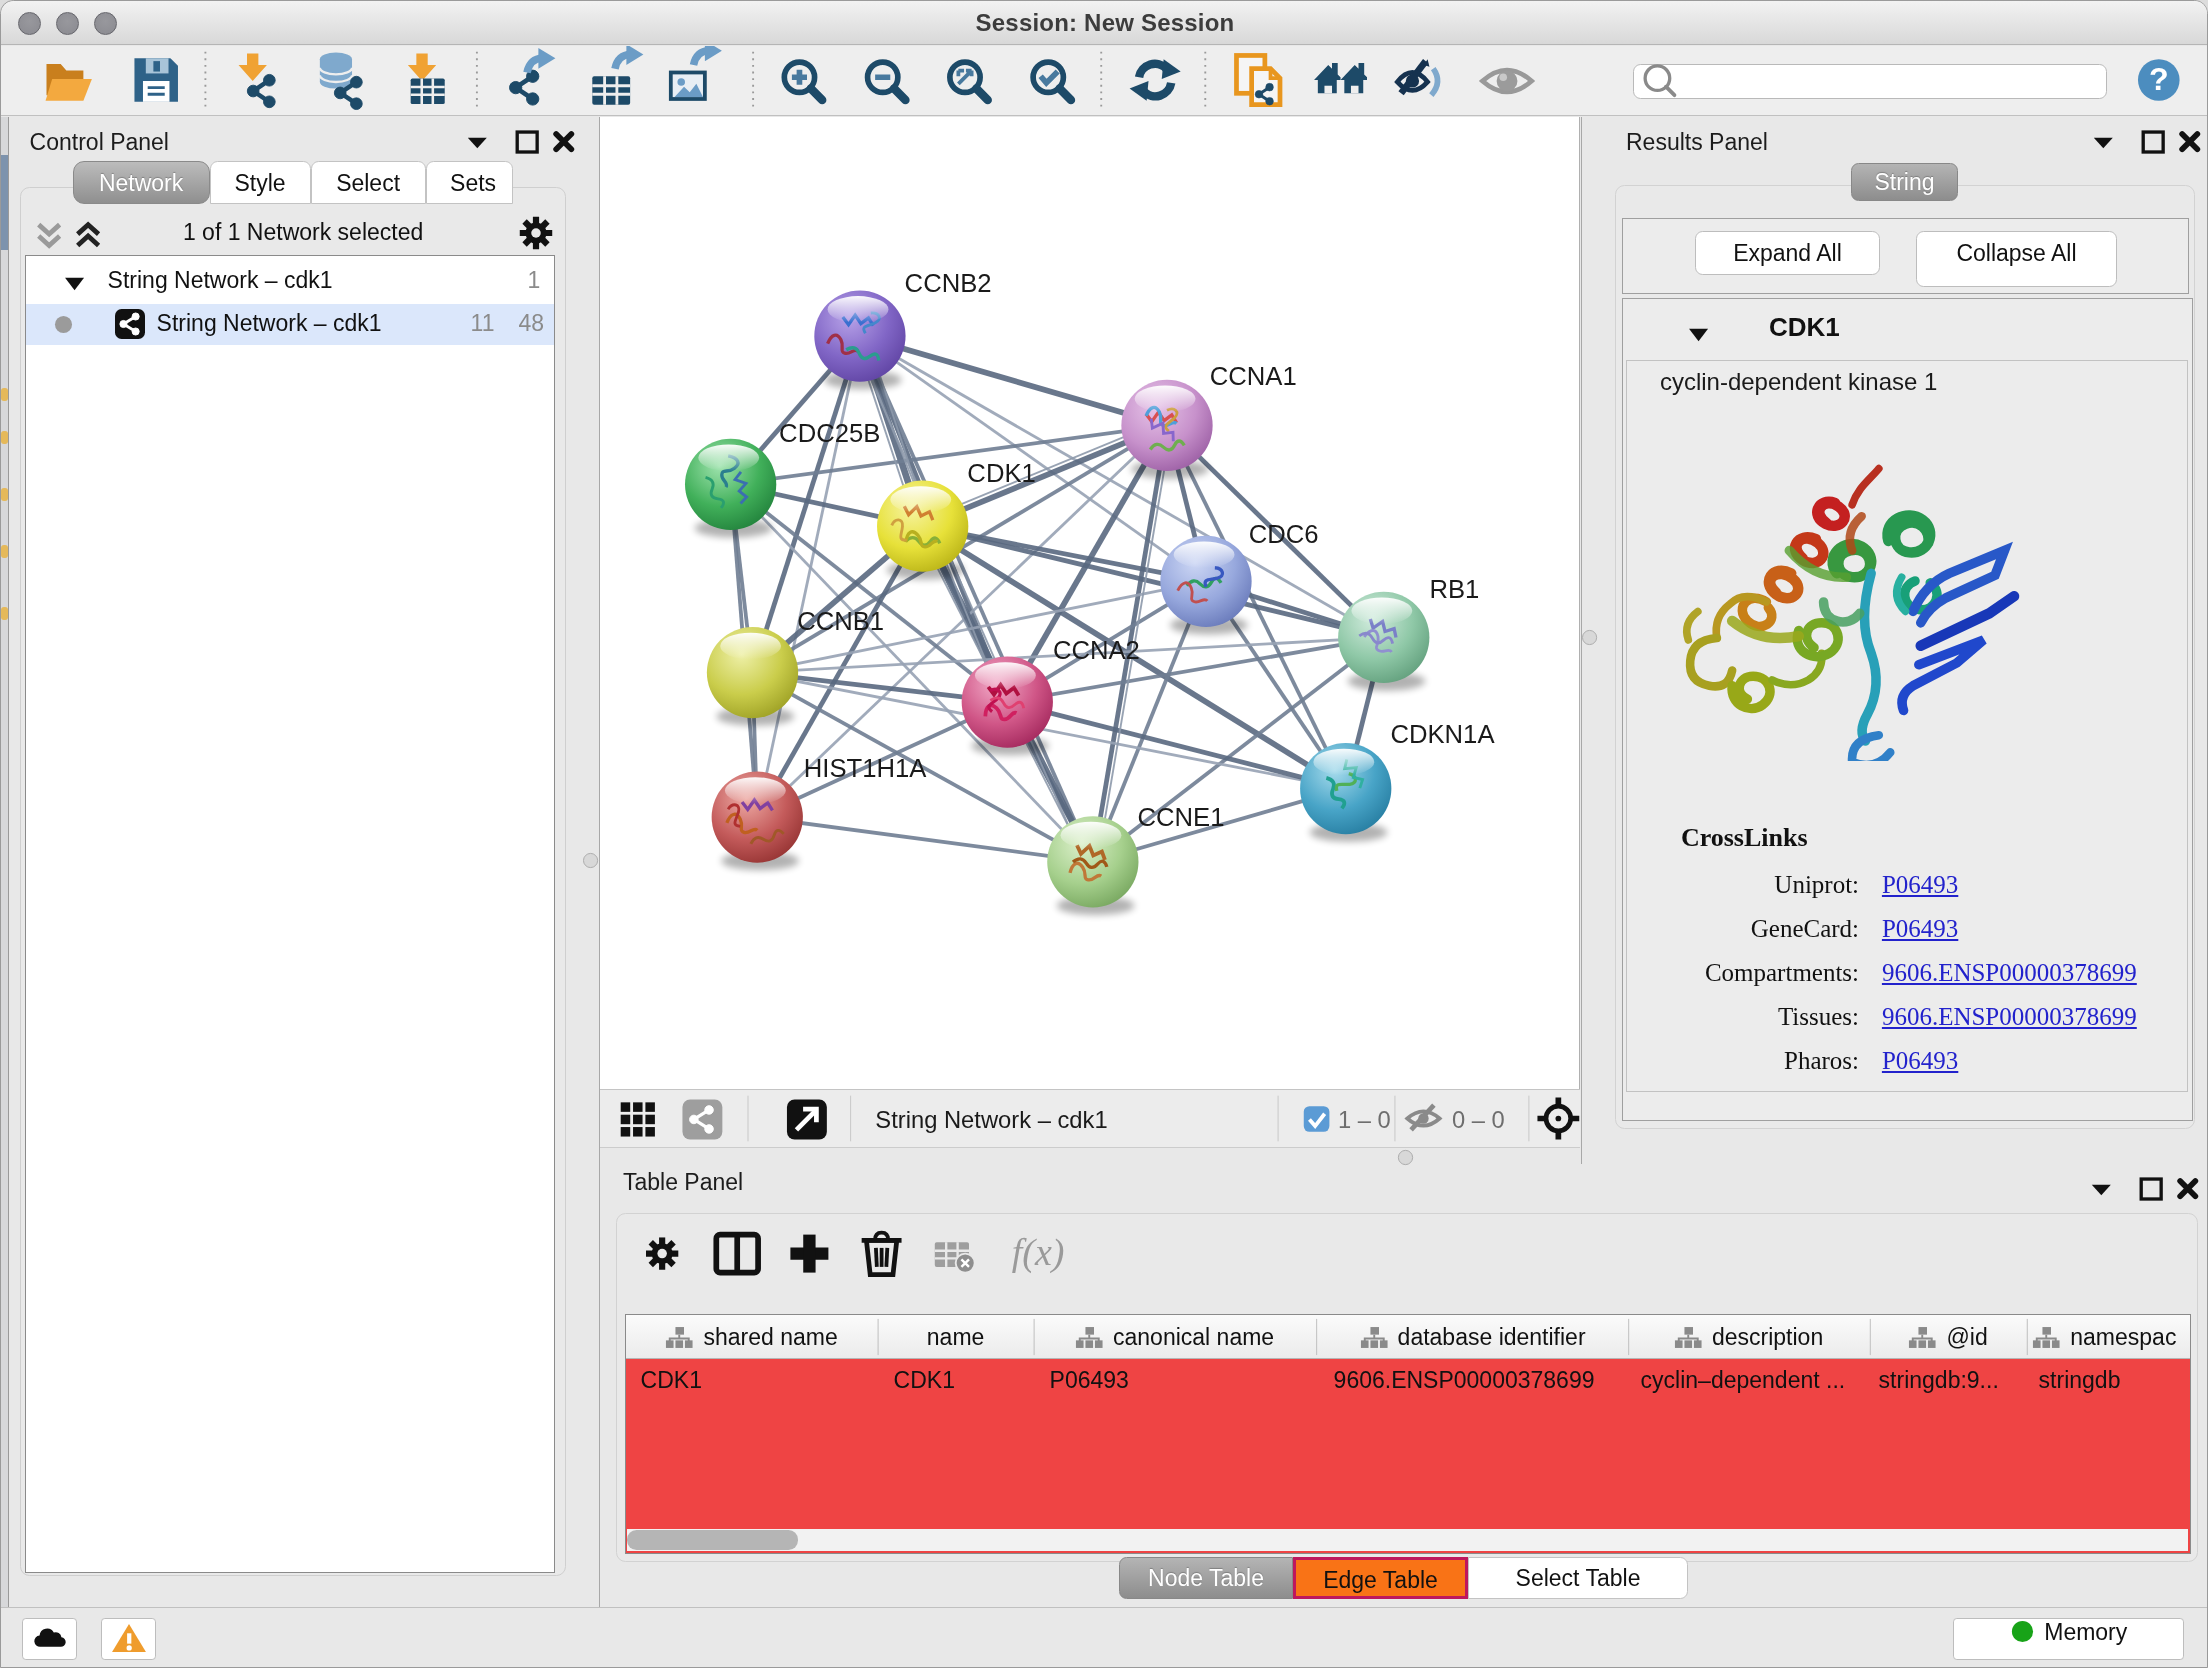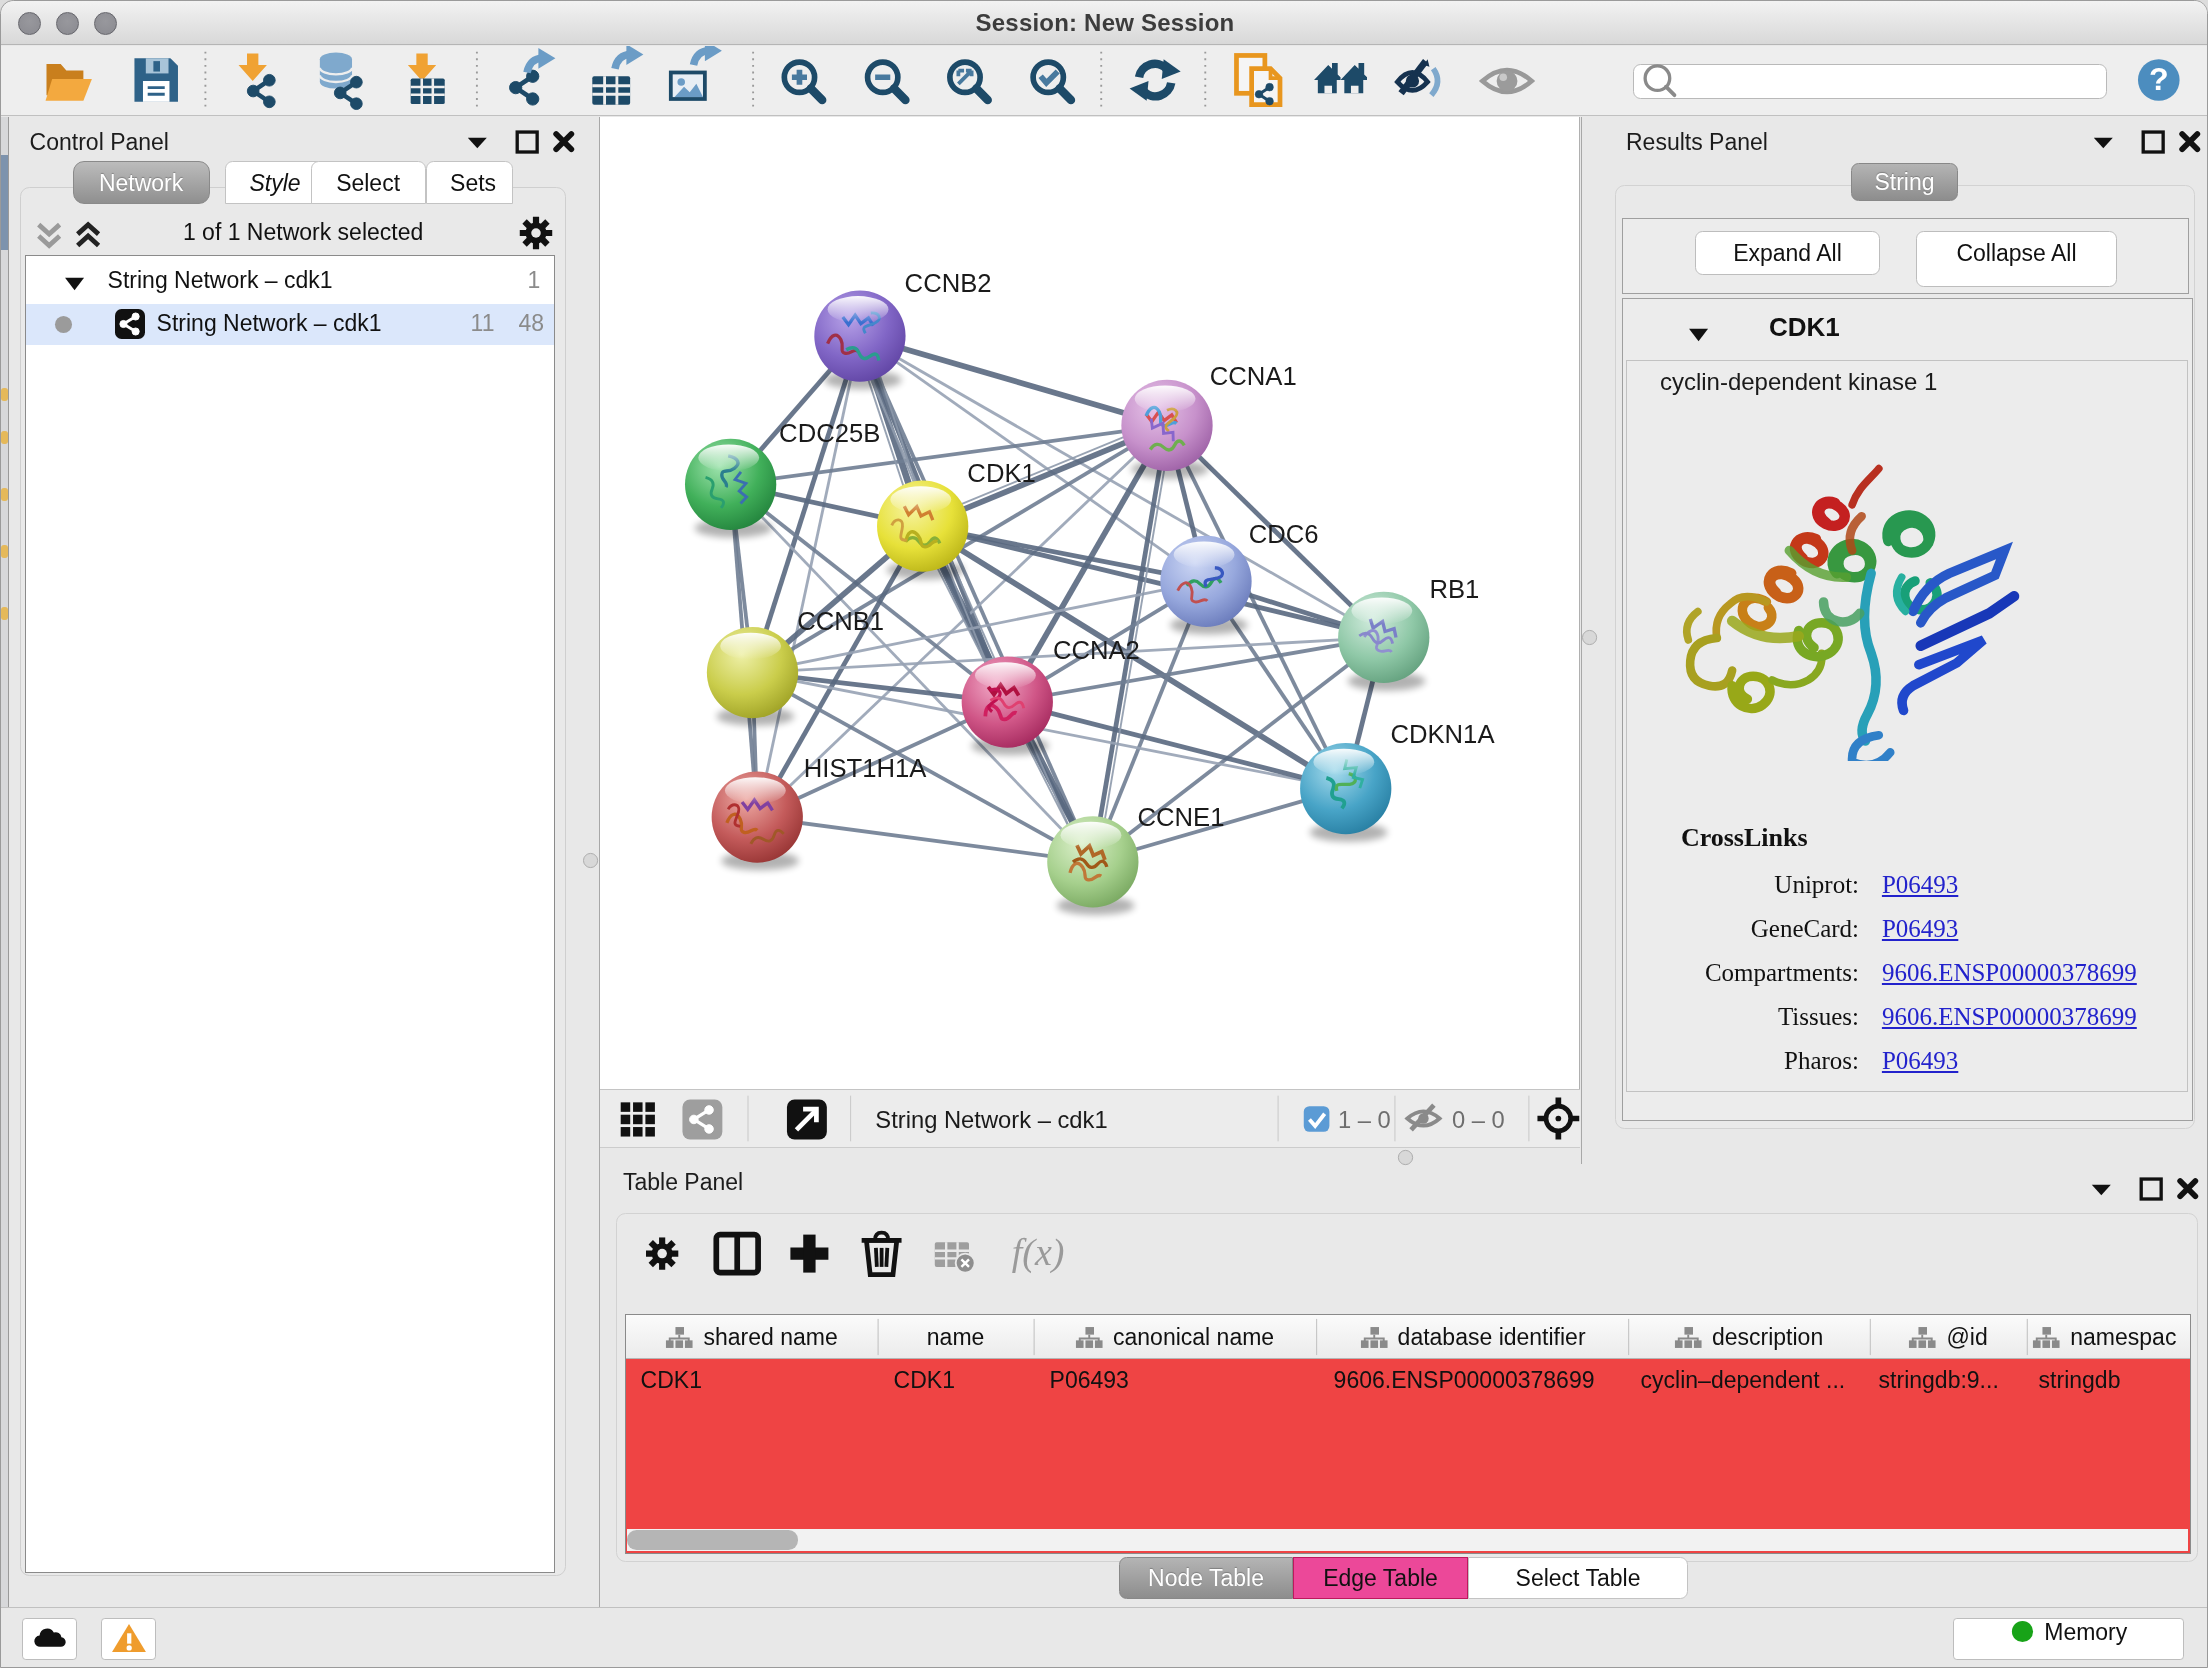--- a/index.html
+++ b/index.html
@@ -220,21 +220,21 @@
     <div class="ptitle" style="position:absolute;left:21px;top:12.4px;">Control Panel</div>
     <svg style="position:absolute;left:455px;top:13.3px;" width="114" height="25" viewBox="0 0 120 26">
       <path d="M 4 8 L 24 8 L 14 19 z" fill="#111"></path>
       <rect x="56" y="2" width="21" height="21" fill="none" stroke="#111" stroke-width="3.5"></rect>
       <path d="M 97 4 l 16 16 M 113 4 l -16 16" stroke="#111" stroke-width="6" stroke-linecap="round"></path>
     </svg>
 
     <div style="position:absolute;left:11.4px;top:70px;width:546px;height:1389px;background:#e9e9e9;border:1px solid #cfcfcf;border-radius:9.5px;"></div>
 
     <div class="tab tabsel" style="left:64px;width:137px;">Network</div>
-    <div class="tab" style="left:216px;width:101px;font-style:italic;">Style</div>
+    <div class="tab" style="left:201px;width:101px;">Style</div>
     <div class="tab" style="left:302px;width:115px;">Select</div>
     <div class="tab" style="left:417px;width:87px;padding-left:8px;">Sets</div>
 
     <svg style="position:absolute;left:24px;top:98px;" width="76" height="43" viewBox="0 0 80 45">
       <g fill="none" stroke="#9a9a9a" stroke-width="5">
         <path d="M 6 10 l 11 10 11 -10"></path>
           <path d="M 6 22 l 11 10 11 -10"></path>
       </g>
       <g fill="none" stroke="#222" stroke-width="5">
         <path d="M 47 20 l 11 -10 11 10"></path>
@@ -766,21 +766,21 @@
         <div class="tdcell" style="left:1015px;">cyclin–dependent ...</div>
         <div class="tdcell" style="left:1253px;">stringdb:9...</div>
         <div class="tdcell" style="left:1413px;">stringdb</div>
 
         <div style="position:absolute;left:1px;bottom:1.9px;width:1561px;height:22px;background:#f2f2f2;"></div>
         <div style="position:absolute;left:1.9px;bottom:2.9px;width:171px;height:20px;background:#b5b5b5;border-radius:9.5px;"></div>
       </div>
     </div>
 
     <div style="position:absolute;left:519px;top:393px;width:174px;height:42px;background:linear-gradient(#b4b4b4,#8d8d8d);border:1px solid #888;border-radius:7.6px 0 0 7.6px;color:#fff;font-size:23px;text-align:center;line-height:40px;text-shadow:0 -1px 1px rgba(0,0,0,0.25);">Node Table</div>
-    <div style="position:absolute;left:693px;top:393px;width:175px;height:42px;background:#ec4899;border:1px solid #be185d;font-size:23px;color:#111;text-align:center;line-height:40px;">Edge Table</div>
+    <div style="position:absolute;left:693px;top:393px;width:175px;height:42px;background:#f97316;border:3px solid #be185d;font-size:23px;color:#111;text-align:center;line-height:40px;">Edge Table</div>
     <div style="position:absolute;left:868px;top:393px;width:220px;height:42px;background:#ffffff;border:1px solid #c3c3c3;border-radius:0 7.6px 7.6px 0;font-size:23px;color:#111;text-align:center;line-height:40px;">Select Table</div>
   </div>
   <div id="statusbar" style="position:absolute;left:0;top:1606px;width:2208px;height:62px;background:#e8e8e8;border-top:1px solid #c0c0c0;">
     <div class="btn" style="left:21px;top:9.5px;width:55px;height:42px;border-radius:3.8px;">
       <svg width="38" height="28.5" viewBox="0 0 40 30" style="margin-top:5.7px;">
           <path d="M 10 24 a 6 6 0 0 1 -1 -12 a 8 8 0 0 1 15 -3 a 6 6 0 0 1 8 5 a 5 5 0 0 1 -1 10 z" fill="#111"></path>
         </svg>
     </div>
     <div class="btn" style="left:100px;top:9.5px;width:55px;height:42px;border-radius:3.8px;">
       <svg width="38" height="32" viewBox="0 0 40 34" style="margin-top:3.8px;">

